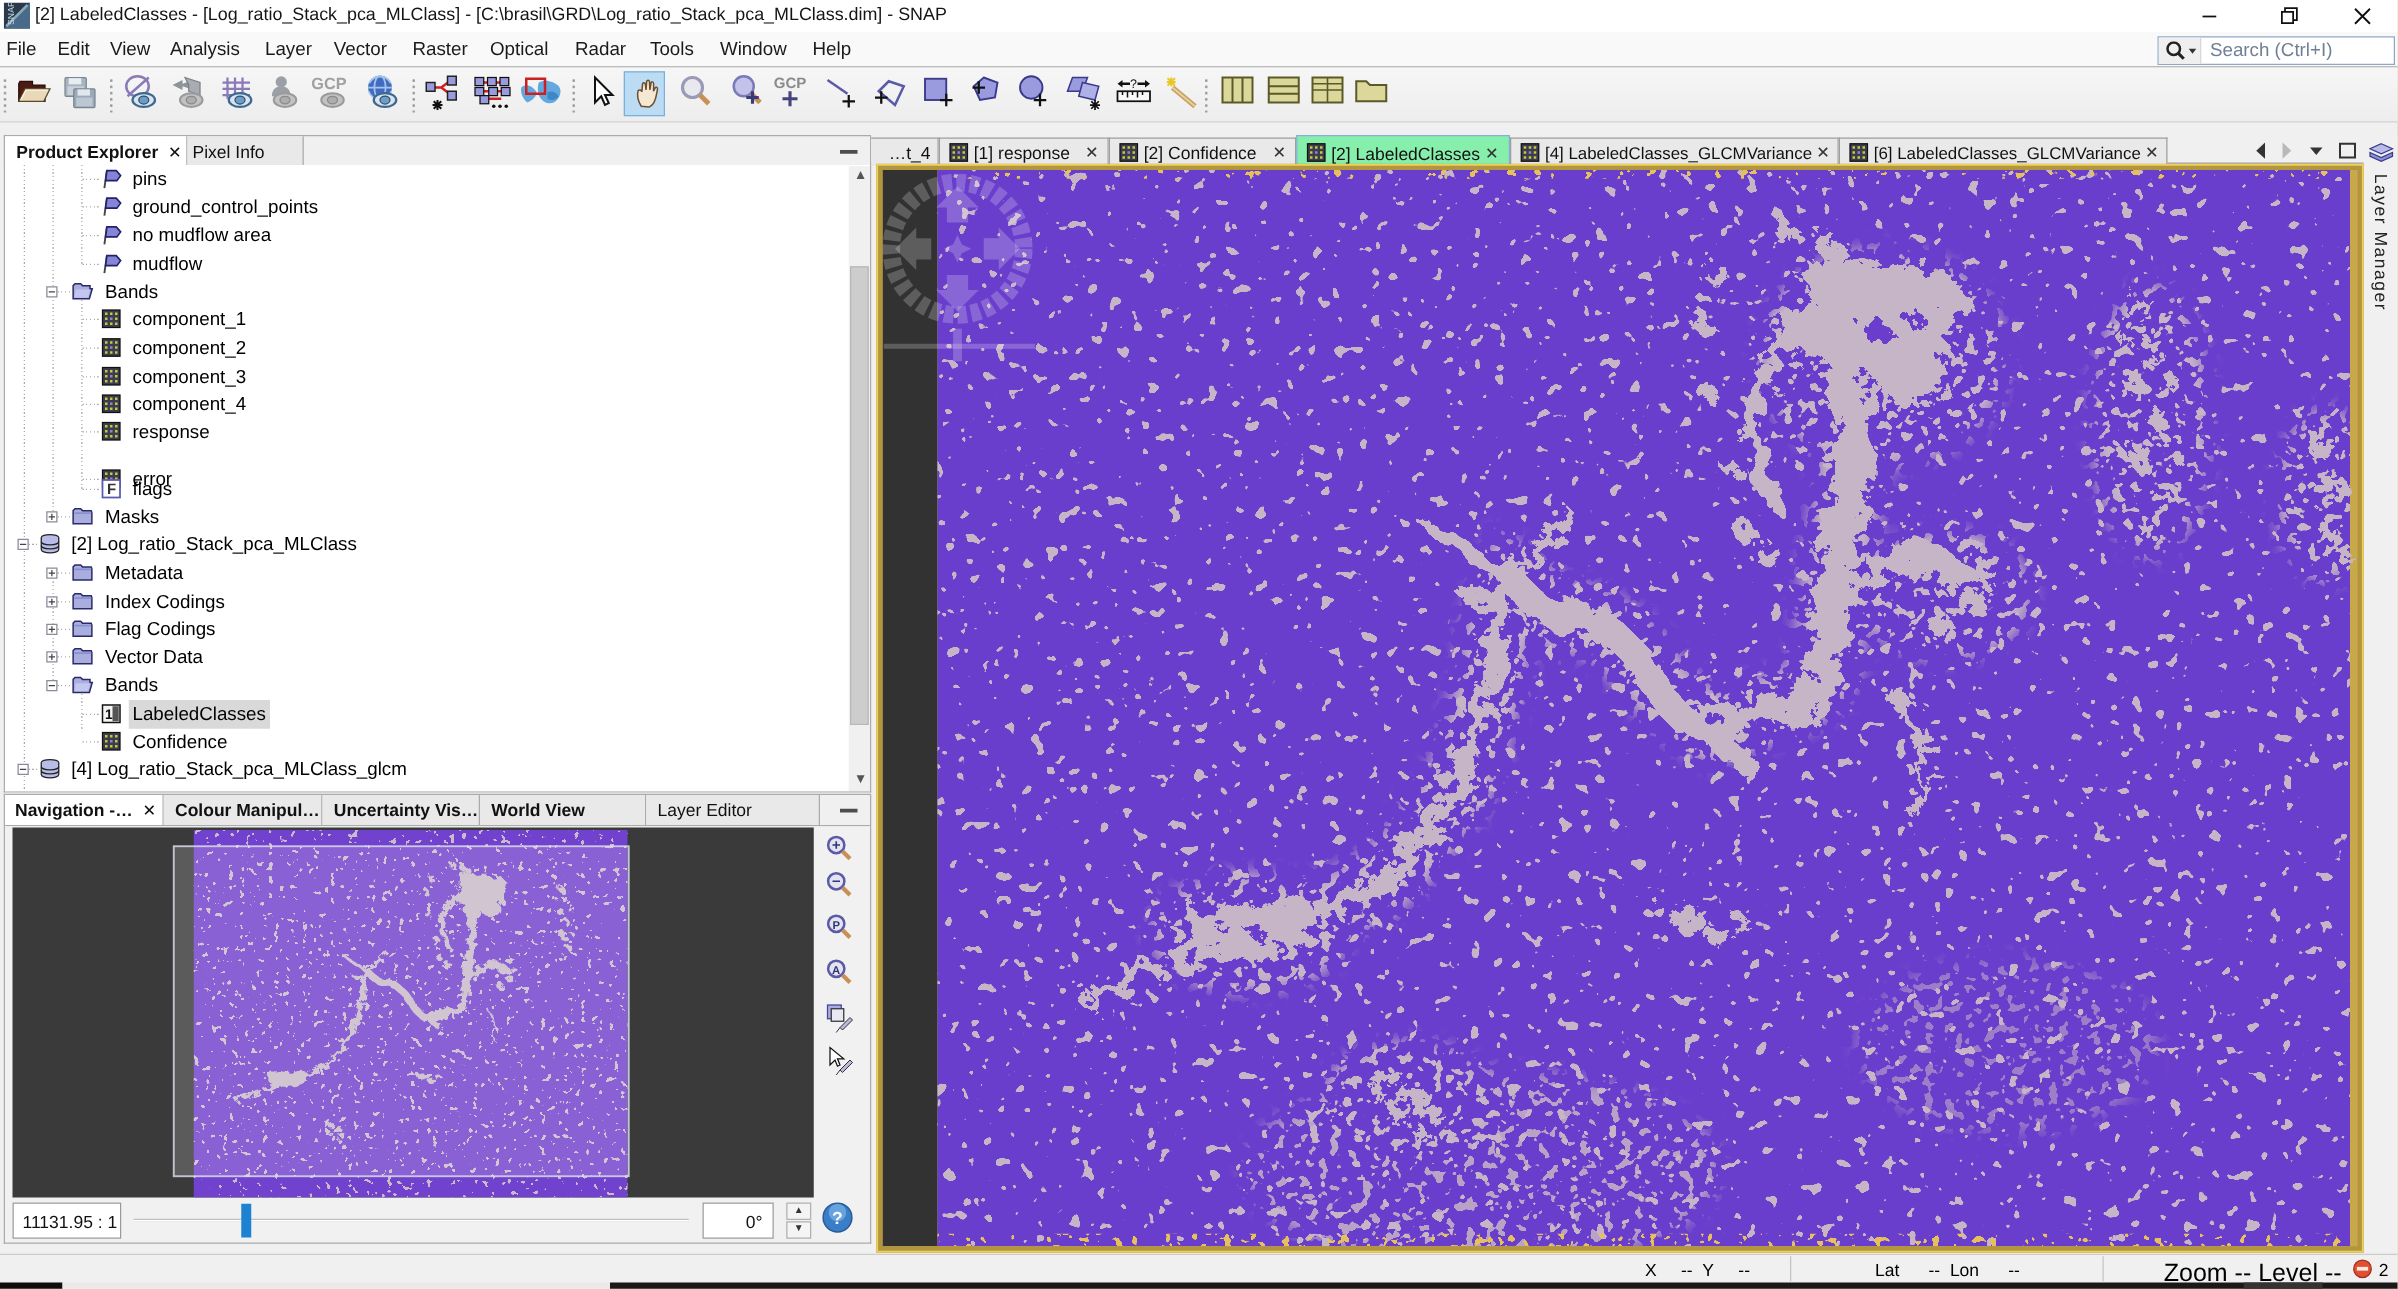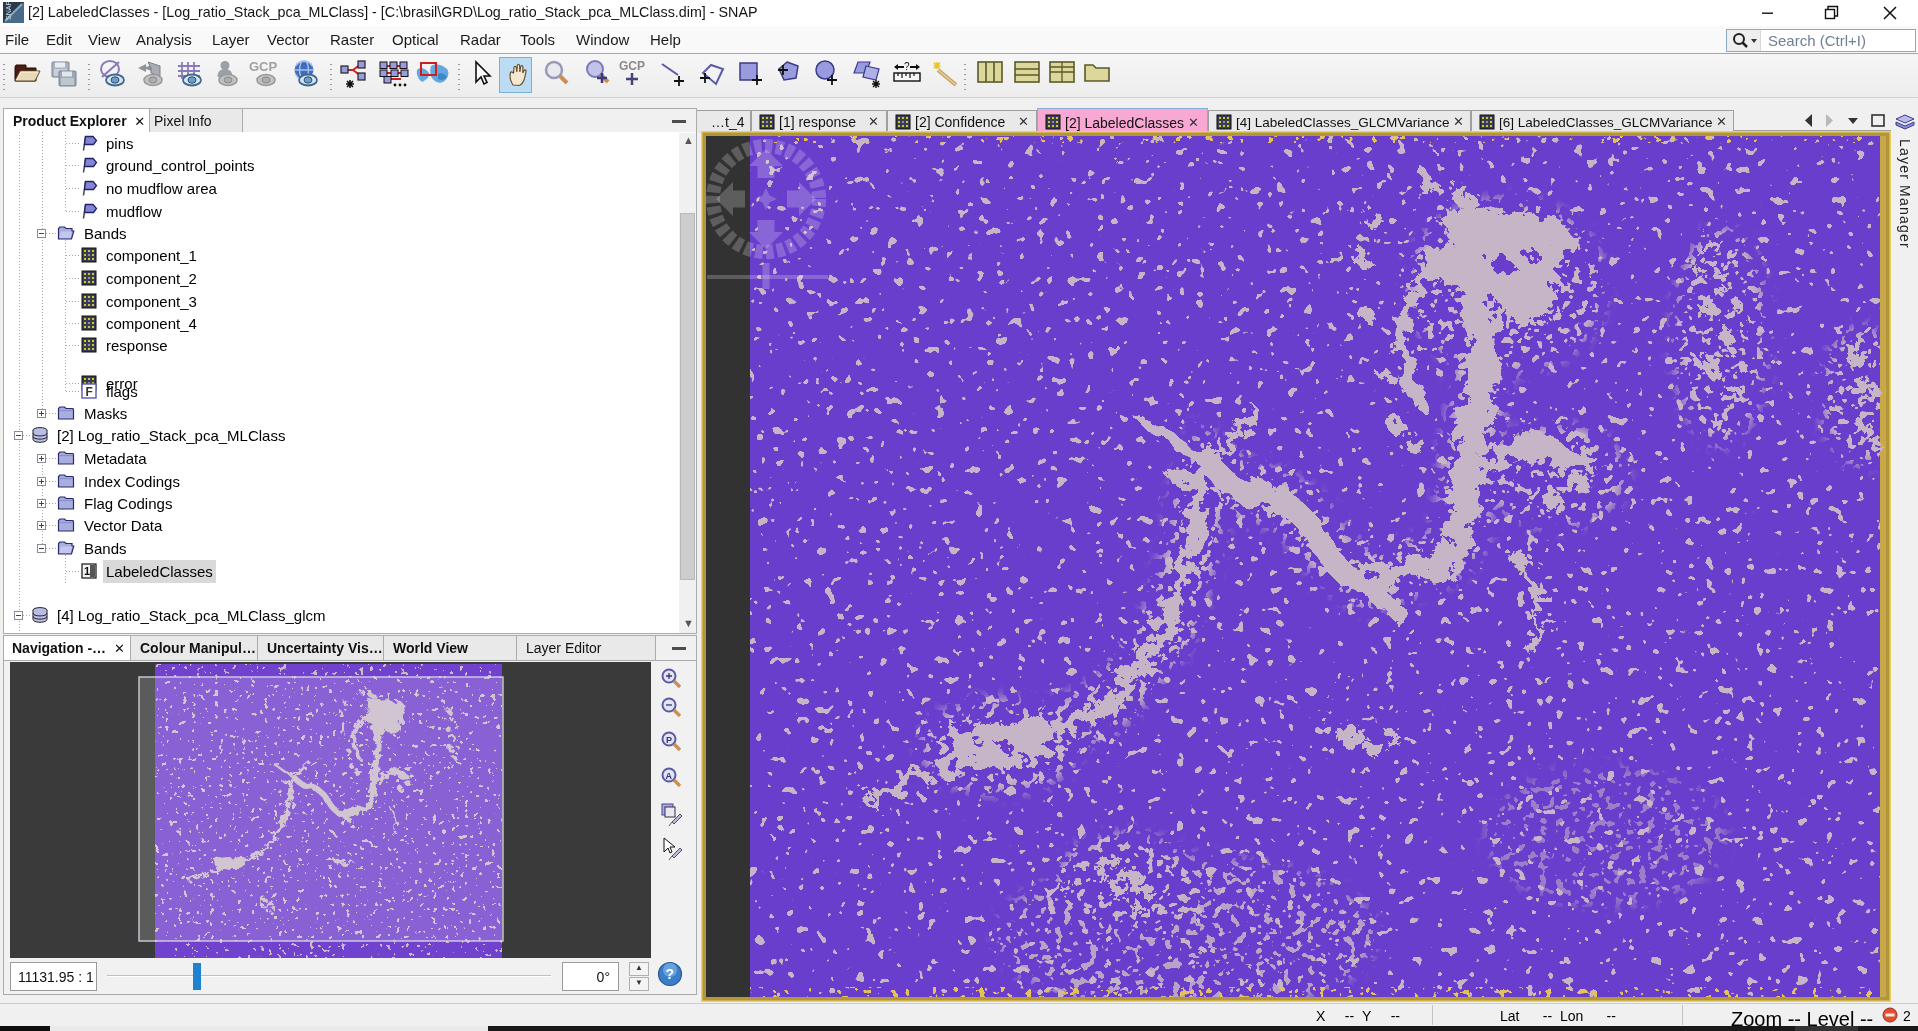--- a/index.html
+++ b/index.html
@@ -30,21 +30,21 @@
   .exp:before { content:""; position:absolute; left:1px; top:3px; width:5px; height:1px; background:#444; }
   .exp.plus:after { content:""; position:absolute; left:3px; top:1px; width:1px; height:5px; background:#444; }
   .ticn { position:absolute; top:2px; width:18px; height:18px; }
   .lblsel { background:#d9d9d9; box-shadow:0 0 0 3px #d9d9d9; }
   
   .sbar { position:absolute; background:#f0f0f0; }
   .sthumb { position:absolute; background:#cdcdcd; border:1px solid #b8b8b8; }
   .arr { position:absolute; font-size:11px; color:#555; }
   
   .dtab { position:absolute; top:110px; height:23px; background:#e9e9e9; border:1px solid #9f9f9f; border-bottom:none; font-size:14px; color:#111; white-space:nowrap; overflow:hidden; }
-  .dtab.active { top:108px; height:25px; background:#f9a8d4; border-color:#86aed6; }
+  .dtab.active { top:108px; height:25px; background:#86efac; border-color:#86aed6; }
   .dx { font-size:13px; color:#333; margin-left:9px; }
   
   #statusbar { position:absolute; left:0; top:1003px; width:1918px; height:23px; background:#f0f0f0; border-top:1px solid #cccccc; font-size:14px; color:#111; }
   .ssep { position:absolute; top:2px; width:1px; height:20px; background:#c3c3c3; }
 </style>
 </head>
 <body>
 
 <svg width="0" height="0" style="position:absolute">
 <defs>
@@ -402,20 +402,27 @@
         <use href="#i_folderO"></use>
       </svg>
       <span class="lbl" style="left:80px">Bands</span>
     </div>
 <div class="trow" style="left:0;top:428px;width:675px">
       <div style="position:absolute;left:62px;top:11px;width:13px;height:1px;background-image:repeating-linear-gradient(90deg,#aaa 0 1px,transparent 1px 3px)"></div>
       <svg class="ticn" style="left:76px" width="18" height="18">
         <use href="#i_raster1"></use>
       </svg>
       <span class="lbl lblsel" style="left:102px">LabeledClasses</span>
+    </div>
+<div class="trow" style="left:0;top:450px;width:675px">
+      <div style="position:absolute;left:62px;top:11px;width:13px;height:1px;background-image:repeating-linear-gradient(90deg,#aaa 0 1px,transparent 1px 3px)"></div>
+      <svg class="ticn" style="left:76px" width="18" height="18">
+        <use href="#i_raster"></use>
+      </svg>
+      <span class="lbl" style="left:102px">Confidence</span>
     </div>
 <div class="trow" style="left:0;top:472px;width:675px">
       <div style="position:absolute;left:16px;top:11px;width:10px;height:1px;background-image:repeating-linear-gradient(90deg,#aaa 0 1px,transparent 1px 3px)"></div>
       <div class="exp" style="left:10px"></div>
       <svg class="ticn" style="left:27px" width="18" height="18">
         <use href="#i_db"></use>
       </svg>
       <span class="lbl" style="left:53px">[4] Log_ratio_Stack_pca_MLClass_glcm</span>
     </div>
 </div>

